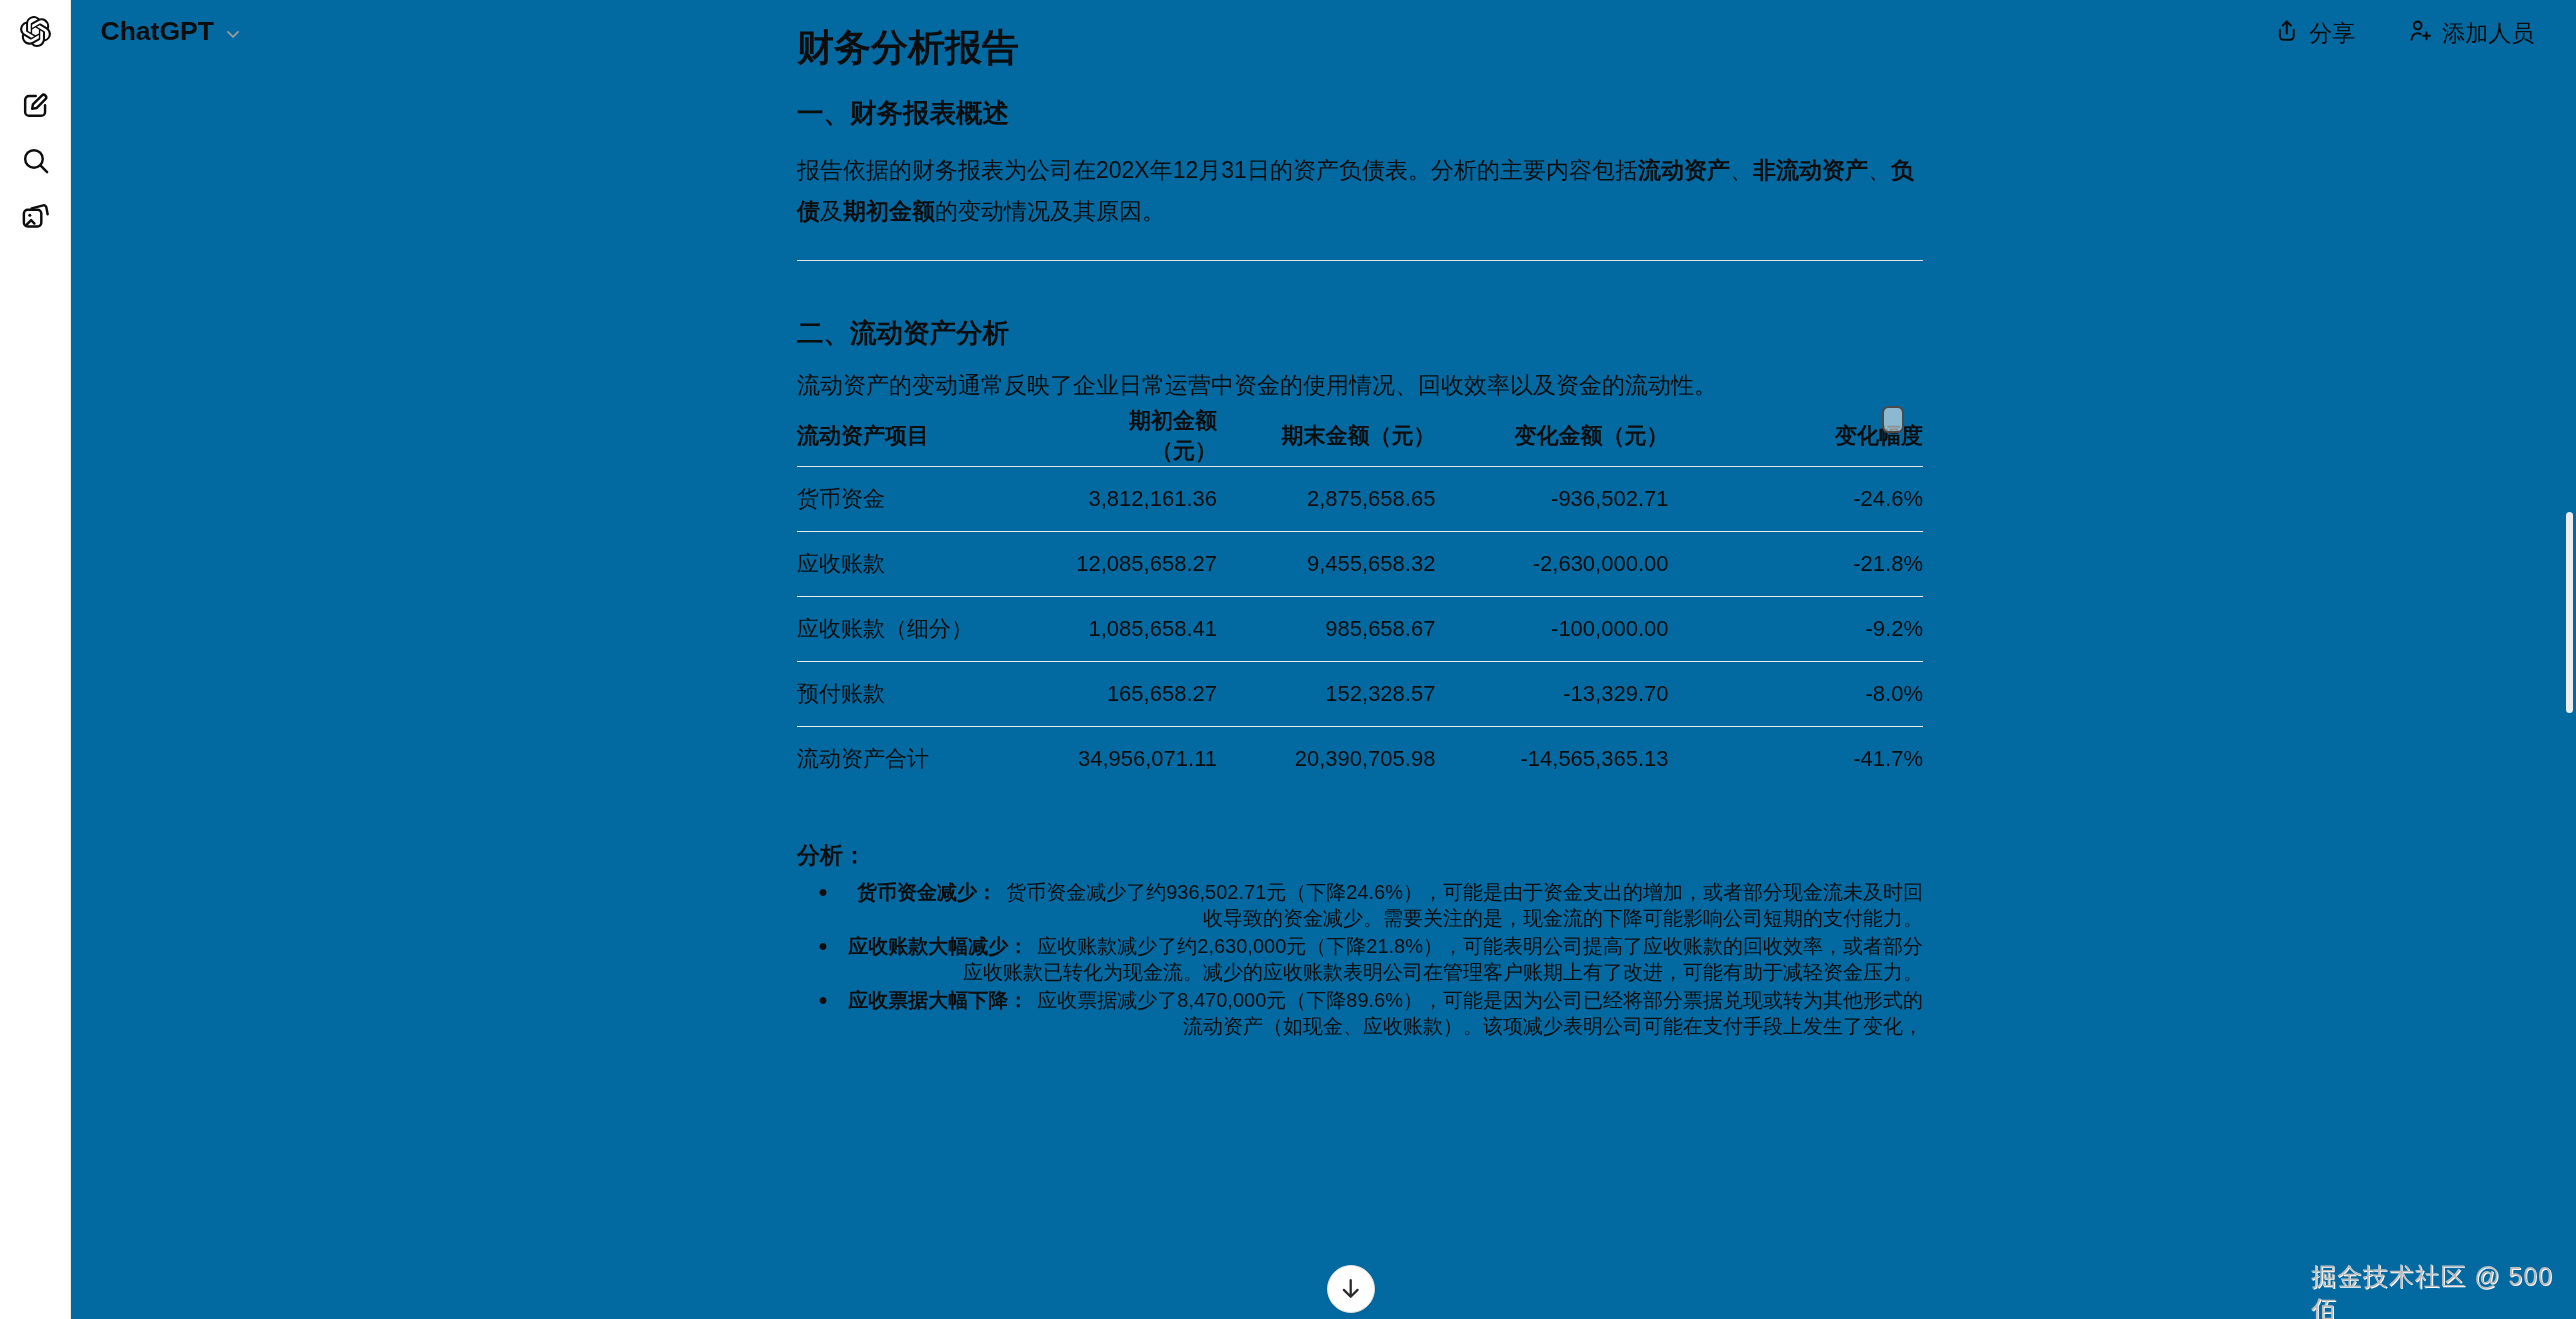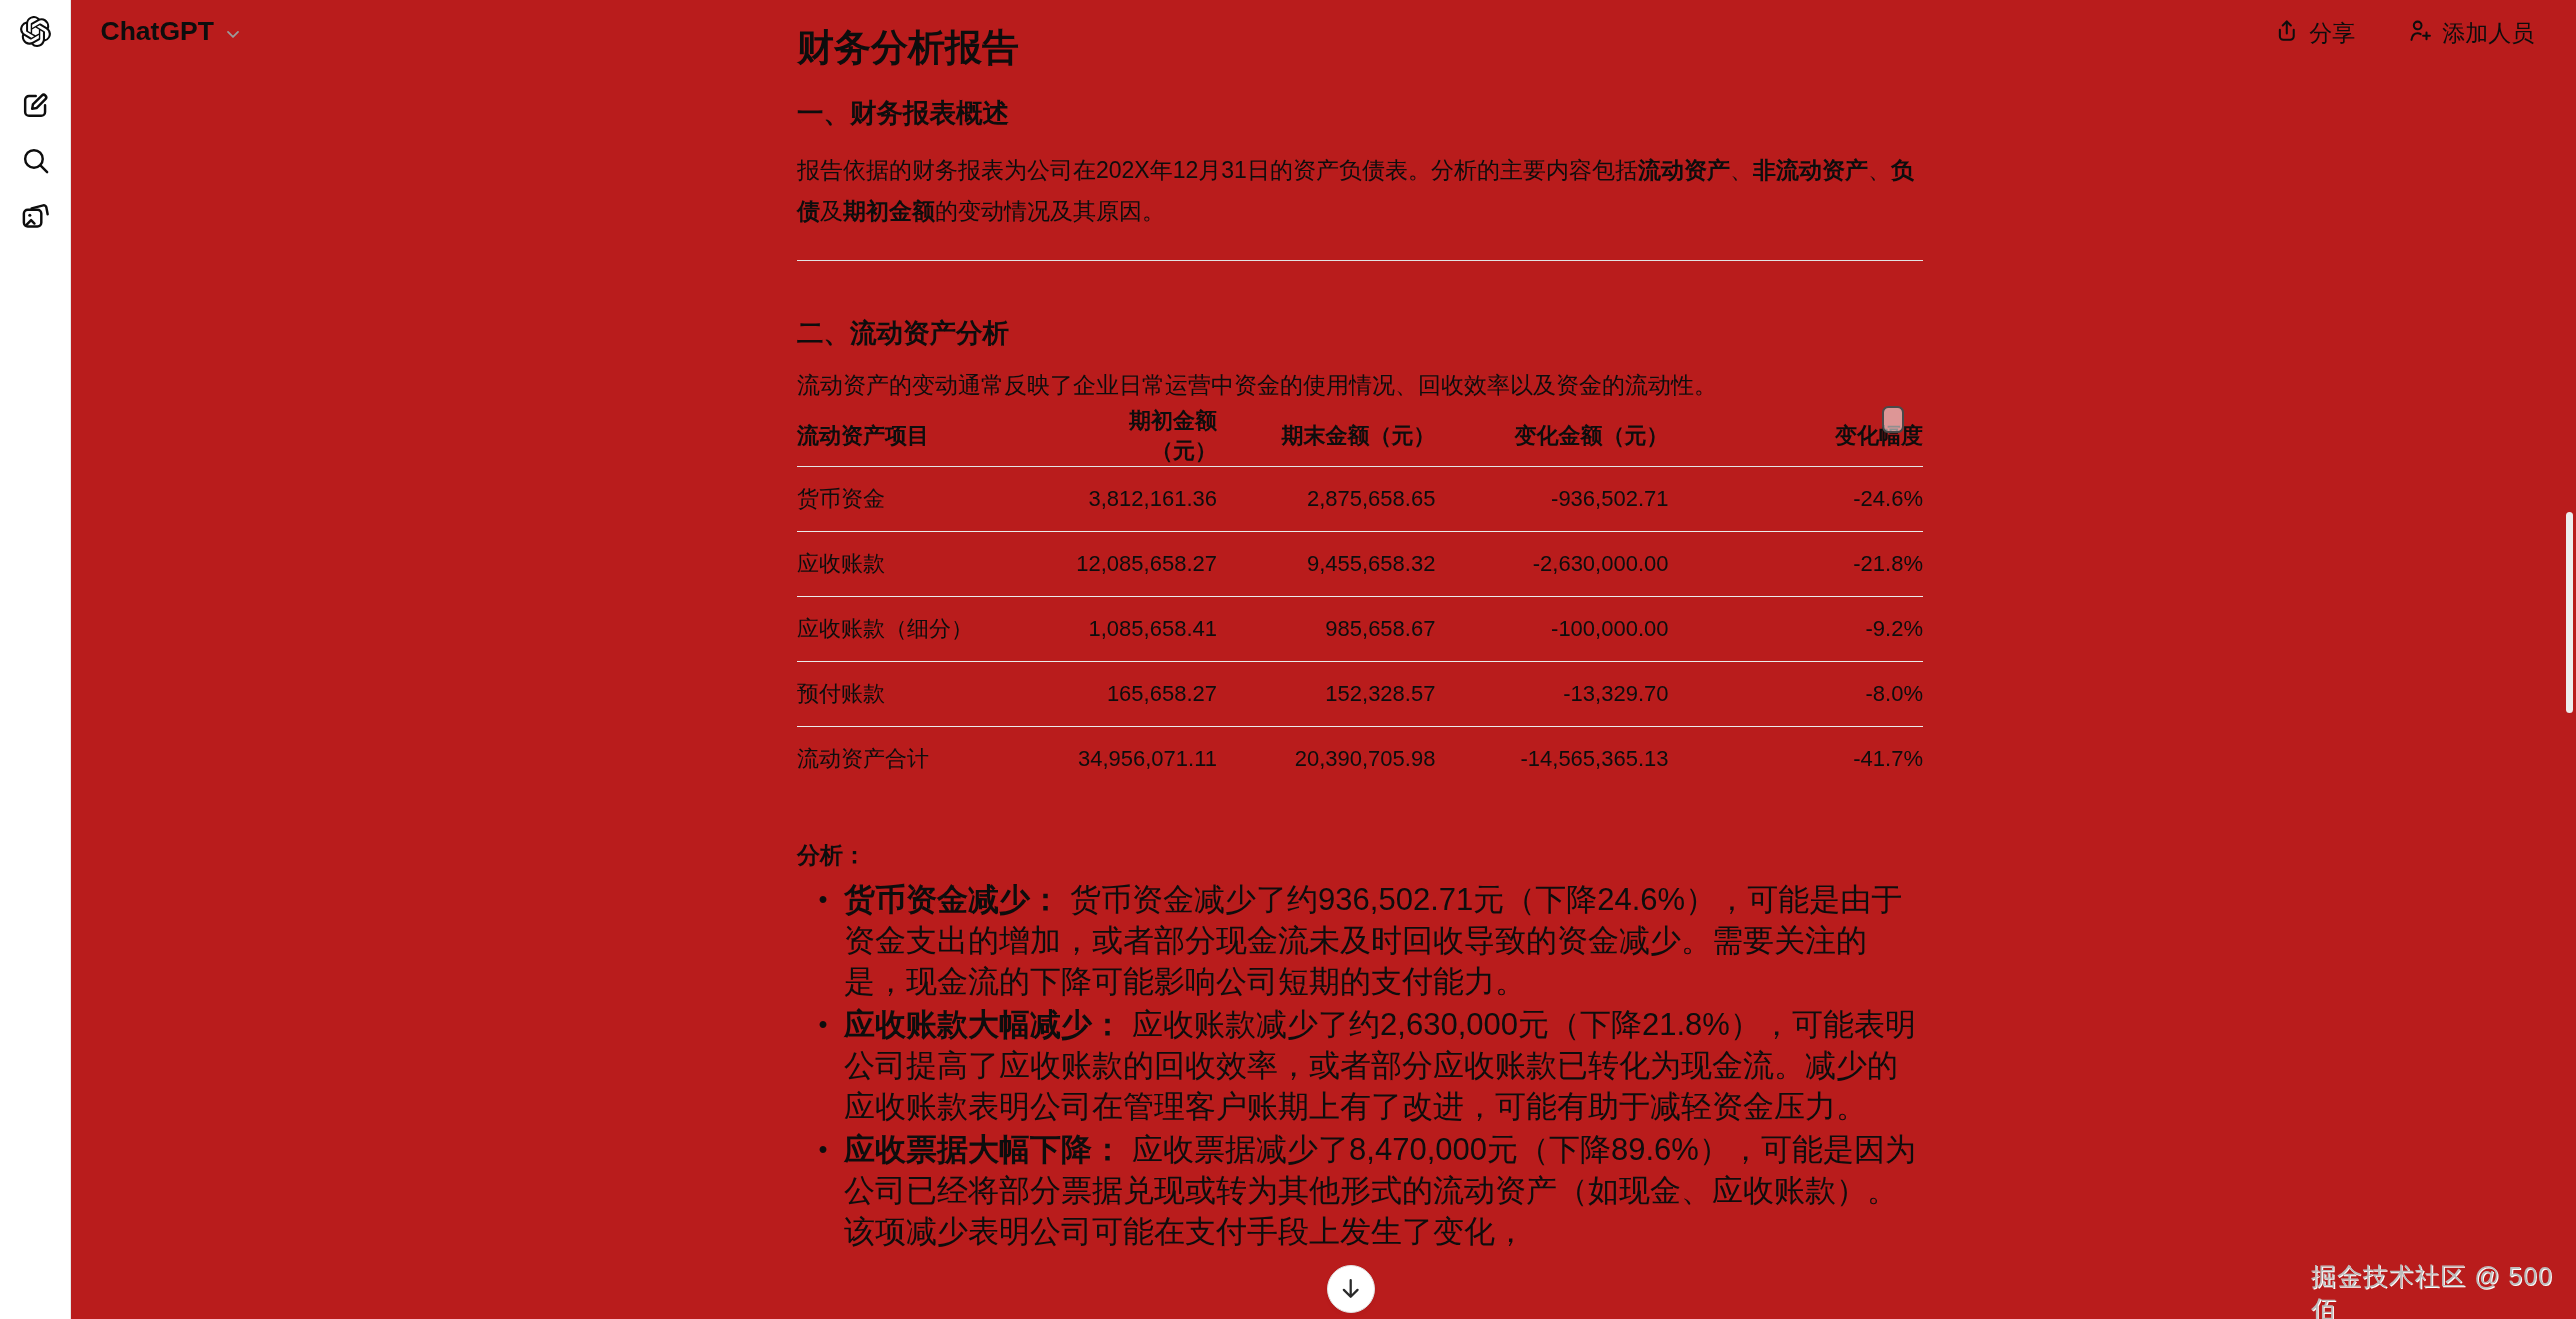--- a/index.html
+++ b/index.html
@@ -1,16 +1,16 @@
 <!DOCTYPE html>
 <html style="font-size:14.6px"><head>
 <meta charset="utf-8">
 <style>
   html,body{margin:0;padding:0;background:#fff;}
-  .screen{position:relative;width:2576px;height:1320px;background:#b91c1c;overflow:hidden;
+  .screen{position:relative;width:2576px;height:1320px;background:#0369a1;overflow:hidden;
           font-family:"Liberation Sans",sans-serif;color:#0d0d0d;}
 
   
   .sidebar{position:absolute;left:0;top:0;width:71px;height:100%;border-right:0.9px solid #e7e7e7;
            display:flex;flex-direction:column;align-items:center;background:#fff;box-sizing:border-box;}
   .sb-btn{background:none;border:none;padding:0;margin:0;width:37px;height:37px;cursor:pointer;
           display:flex;align-items:center;justify-content:center;color:#0d0d0d;}
   .sb-logo{margin-top:12.8px;}
   .sb-group{margin-top:37px;display:flex;flex-direction:column;gap:18.3px;align-items:center;}
   .sb-btn svg{display:block;}
@@ -37,21 +37,21 @@
   table.assets{width:100%;border-collapse:collapse;table-layout:fixed;margin-top:0;}
   table.assets th{font-size:22px;font-weight:700;height:53px;vertical-align:middle;
                   border-bottom:1.8px solid #e4e4e4;padding:0;}
   table.assets td{font-size:22px;height:64px;vertical-align:middle;border-bottom:1.8px solid #ebebeb;padding:0;}
   table.assets tr:last-child td{border-bottom:none;font-weight:400;}
   table.assets th:first-child,table.assets td:first-child{text-align:left;}
   table.assets th,table.assets td{text-align:right;}
 
   .analysis-h{font-weight:700;margin-top:44px !important;}
   ul.analysis{list-style:none;margin:3.7px 0 0 0;padding:0 0 0 47px;}
-  ul.analysis li{position:relative;font-size:31px;line-height:41px;margin:0 0 1.8px 0;}
+  ul.analysis li{position:relative;font-size:20px;line-height:26px;margin:0 0 1.8px 0;text-align:right;}
   ul.analysis li::before{content:"\2022";position:absolute;left:-25.6px;top:0;font-size:25.6px;}
   ul.analysis li strong{margin-right:9.1px;}
 
   
   .scroll-down{position:absolute;left:1327px;top:1265px;width:48px;height:48px;border-radius:50%;
                background:#fff;border:0.9px solid #e0e0e0;display:flex;align-items:center;justify-content:center;
                cursor:pointer;box-shadow:0 1.8px 5.5px rgba(0,0,0,0.04);}
   .cursor-art{position:absolute;left:1882px;top:406px;width:22px;height:26.5px;border:2.7px solid #4a4a4a;
               border-radius:6.4px;background:rgba(252,252,252,0.55);box-sizing:border-box;}
   .scrollbar-thumb{position:absolute;right:2.7px;top:512px;width:7.3px;height:201px;background:#ededed;border-radius:3.7px;}

